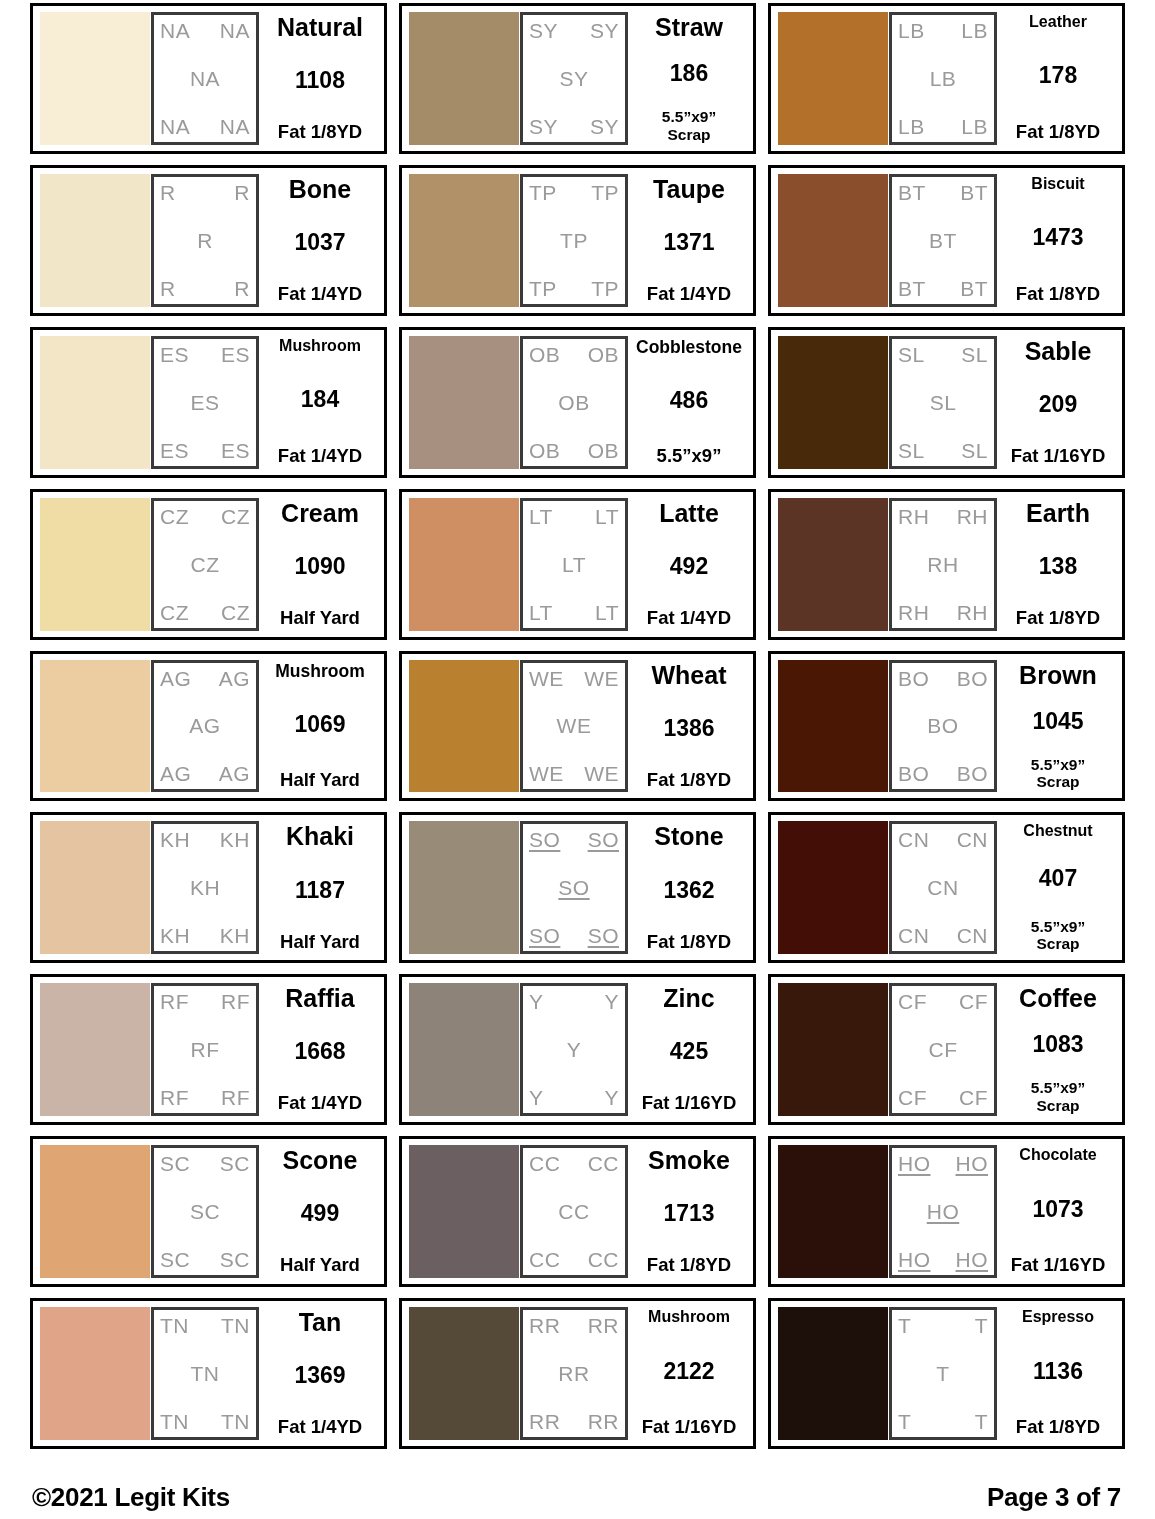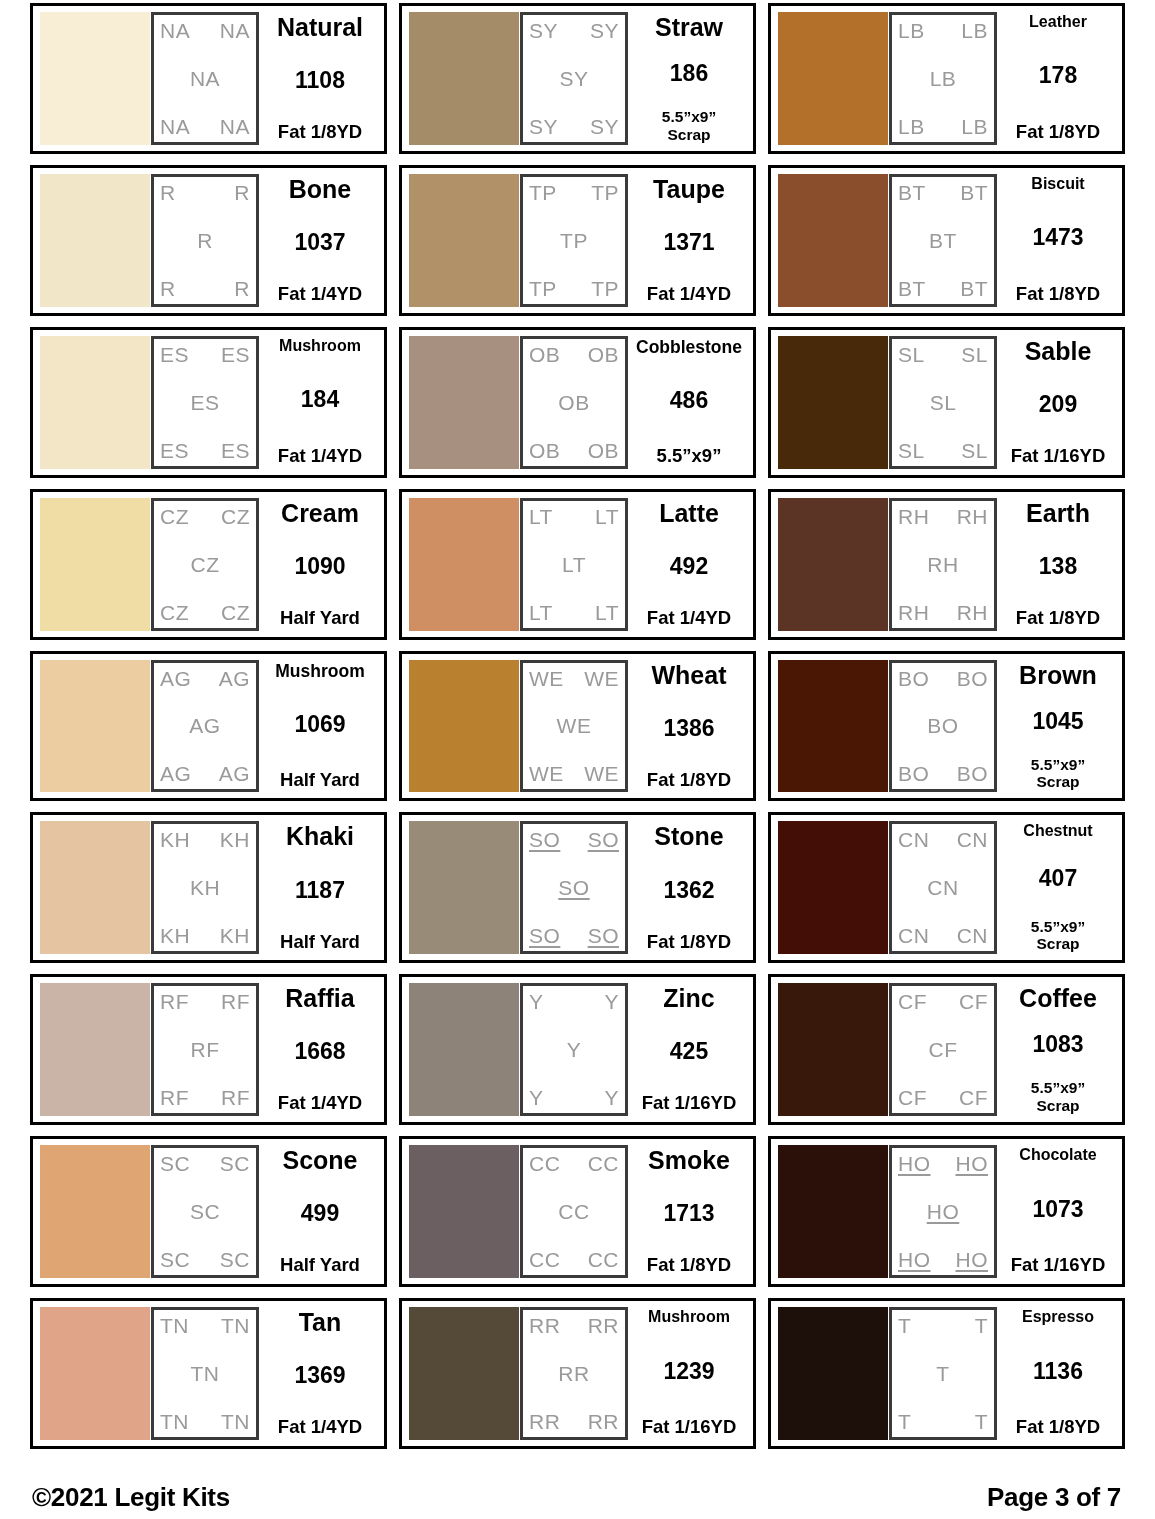--- a/index.html
+++ b/index.html
@@ -692,21 +692,21 @@
           <div class="code-row center">
             <span class="code">RR</span>
           </div>
           <div class="code-row">
             <span class="code">RR</span>
             <span class="code">RR</span>
           </div>
         </div>
         <div class="info">
           <div class="info-name sm">Mushroom</div>
-          <div class="info-number">1239</div>
+          <div class="info-number">2122</div>
           <div class="info-size"><span>Fat 1/16YD</span></div>
         </div>
       </div>
       <div class="swatch-card">
         <div class="color-chip" style="background: rgb(29, 16, 11);"></div>
         <div class="code-box">
           <div class="code-row">
             <span class="code">T</span>
             <span class="code">T</span>
           </div>

